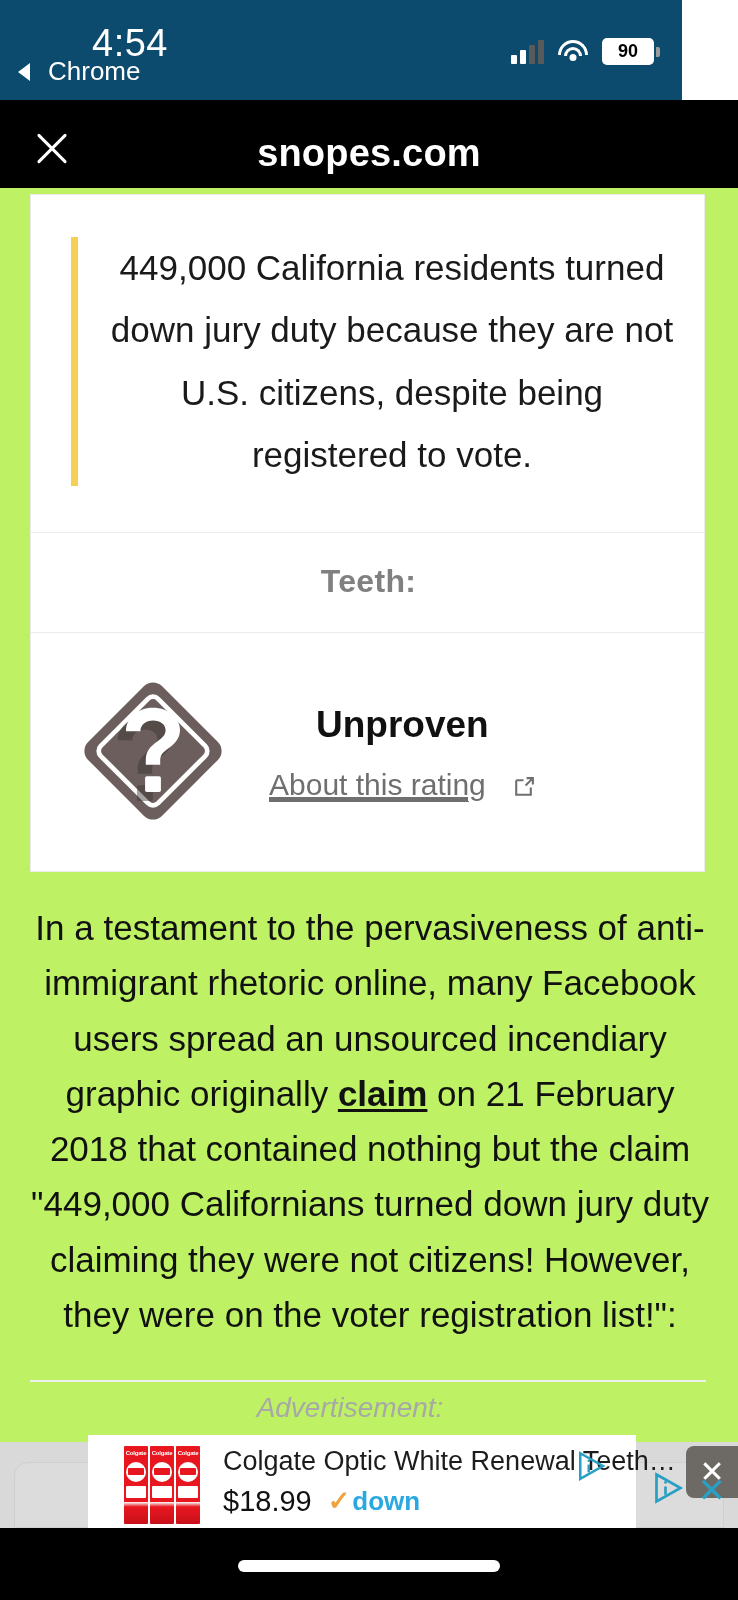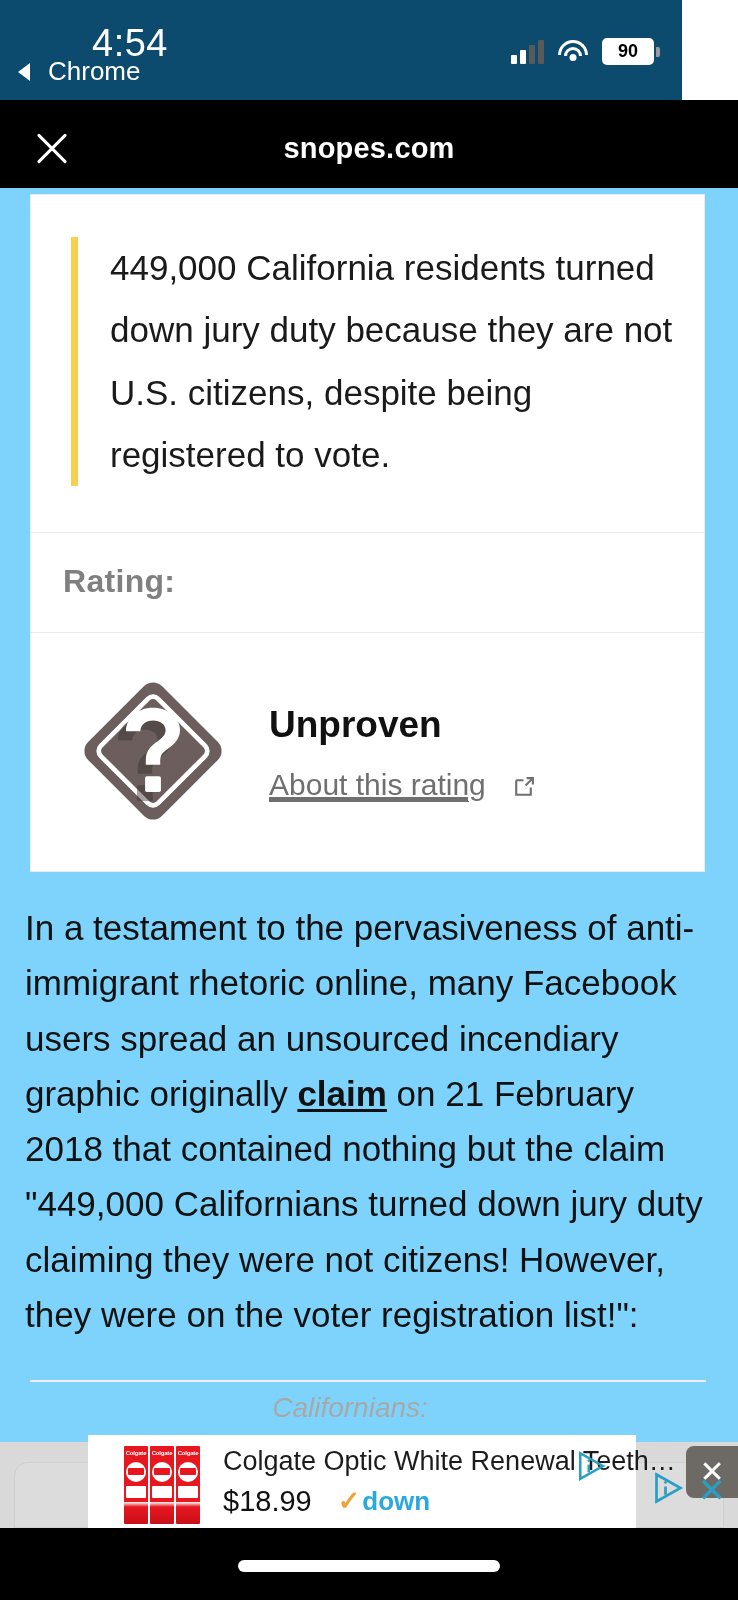--- a/index.html
+++ b/index.html
@@ -67,27 +67,28 @@
     width:44px; height:44px;
   }
   .bh-close::before, .bh-close::after {
     content:""; position:absolute; left:2px; top:21px;
     width:40px; height:3px; background:#ffffff; border-radius:2px;
   }
   .bh-close::before { transform:rotate(45deg); }
   .bh-close::after  { transform:rotate(-45deg); }
   .bh-title {
     position:absolute; left:0; top:32px; width:738px; text-align:center;
-    color:#ffffff; font-size:29px; font-weight:700; letter-spacing:0.2px;
+    color:#ffffff; font-size:38px; font-weight:700; letter-spacing:0.2px;
   }
 
   
   .content {
     position:absolute; top:188px; left:0; width:738px; height:1290px;
-    background:#7dd3fc;
+    background:#bef264;
+    text-align:center;
   }
 
   .claim-card {
     position:absolute; left:30px; top:6px; width:675px;
     background:#ffffff;
     border:1px solid #eceaea;
   }
   .claim-section { padding:42px 30px 46px 40px; }
   .claim-inner { border-left:7px solid #f7cf55; padding-left:32px; }
   .claim-text {
@@ -173,21 +174,21 @@
   .box .disc::after {
     content:""; position:absolute; left:2px; top:6px; width:16px; height:7px;
     background:#e8161f; border-radius:1px;
   }
   .box .strip {
     position:absolute; top:40px; left:2px; width:20px; height:12px;
     background:#ffffff; border-radius:1px;
   }
   .ad-info { margin-left:22px; }
   .ad-title { font-size:27px; color:#1c1c1c; line-height:1.25; white-space:nowrap; }
-  .ad-price-row { display:flex; align-items:center; gap:26px; margin-top:7px; }
+  .ad-price-row { display:flex; align-items:center; gap:16px; margin-top:7px; }
   .ad-price { font-size:29px; color:#111111; }
   .prime { display:inline-flex; align-items:center; gap:2px; }
   .prime .chk { color:#f0a33a; font-size:27px; font-weight:700; line-height:1; }
   .prime .wd { color:#2aa9e0; font-size:26px; font-weight:700; }
   .adchoice-in-card { position:absolute; right:26px; top:14px; }
 
   .ad-close-tab {
     position:absolute; right:0; top:78px; width:52px; height:52px;
     background:#6d6a66; display:flex; align-items:center; justify-content:center;
     border-radius:8px 0 0 8px;
@@ -248,21 +249,21 @@
 
     <div class="claim-card">
 
       <div class="claim-section">
         <div class="claim-inner">
           <div class="claim-text">449,000 California residents turned down jury duty because they are not U.S. citizens, despite being registered to vote.</div>
         </div>
       </div>
 
       <div class="rating-section">
-        <div class="rating-label">Rating:</div>
+        <div class="rating-label">Teeth:</div>
       </div>
 
       <div class="verdict-section">
         <div class="badge">
           <svg viewBox="0 0 100 100" xmlns="http://www.w3.org/2000/svg">
             <g>
               <rect x="21" y="21" width="58" height="58" rx="7" ry="7" transform="rotate(45 50 50)" fill="#6b5e5c"></rect>
               <rect x="27.5" y="27.5" width="45" height="45" rx="4" ry="4" transform="rotate(45 50 50)" fill="none" stroke="#ffffff" stroke-width="2.6"></rect>
               <rect x="31" y="31" width="38" height="38" rx="3" ry="3" transform="rotate(45 50 50)" fill="#6b5e5c"></rect>
               <g opacity="0.45" fill="#3a3230" transform="translate(-4.5,5)">
@@ -291,21 +292,21 @@
       </div>
     </div>
 
     <div class="body-copy">
       <span>In a testament to the pervasiveness of anti-immigrant rhetoric online, many Facebook users spread an unsourced incendiary graphic originally </span><b>claim</b><span> on 21 February 2018 that contained nothing but the claim "449,000 Californians turned down jury duty claiming they were not citizens! However, they were on the voter registration list!":</span>
     </div>
   </div>
 
   <div class="ad-zone">
     <div class="ad-divider"></div>
-    <div class="ad-label">Californians:</div>
+    <div class="ad-label">Advertisement:</div>
 
     <div class="ad-backdrop">
       <div class="ad-backdrop-inner"></div>
     </div>
 
     <div class="ad-card">
       <div class="ad-thumb">
         <span class="box">
           <span class="brand">Colgate</span>
           <span class="disc"></span>

